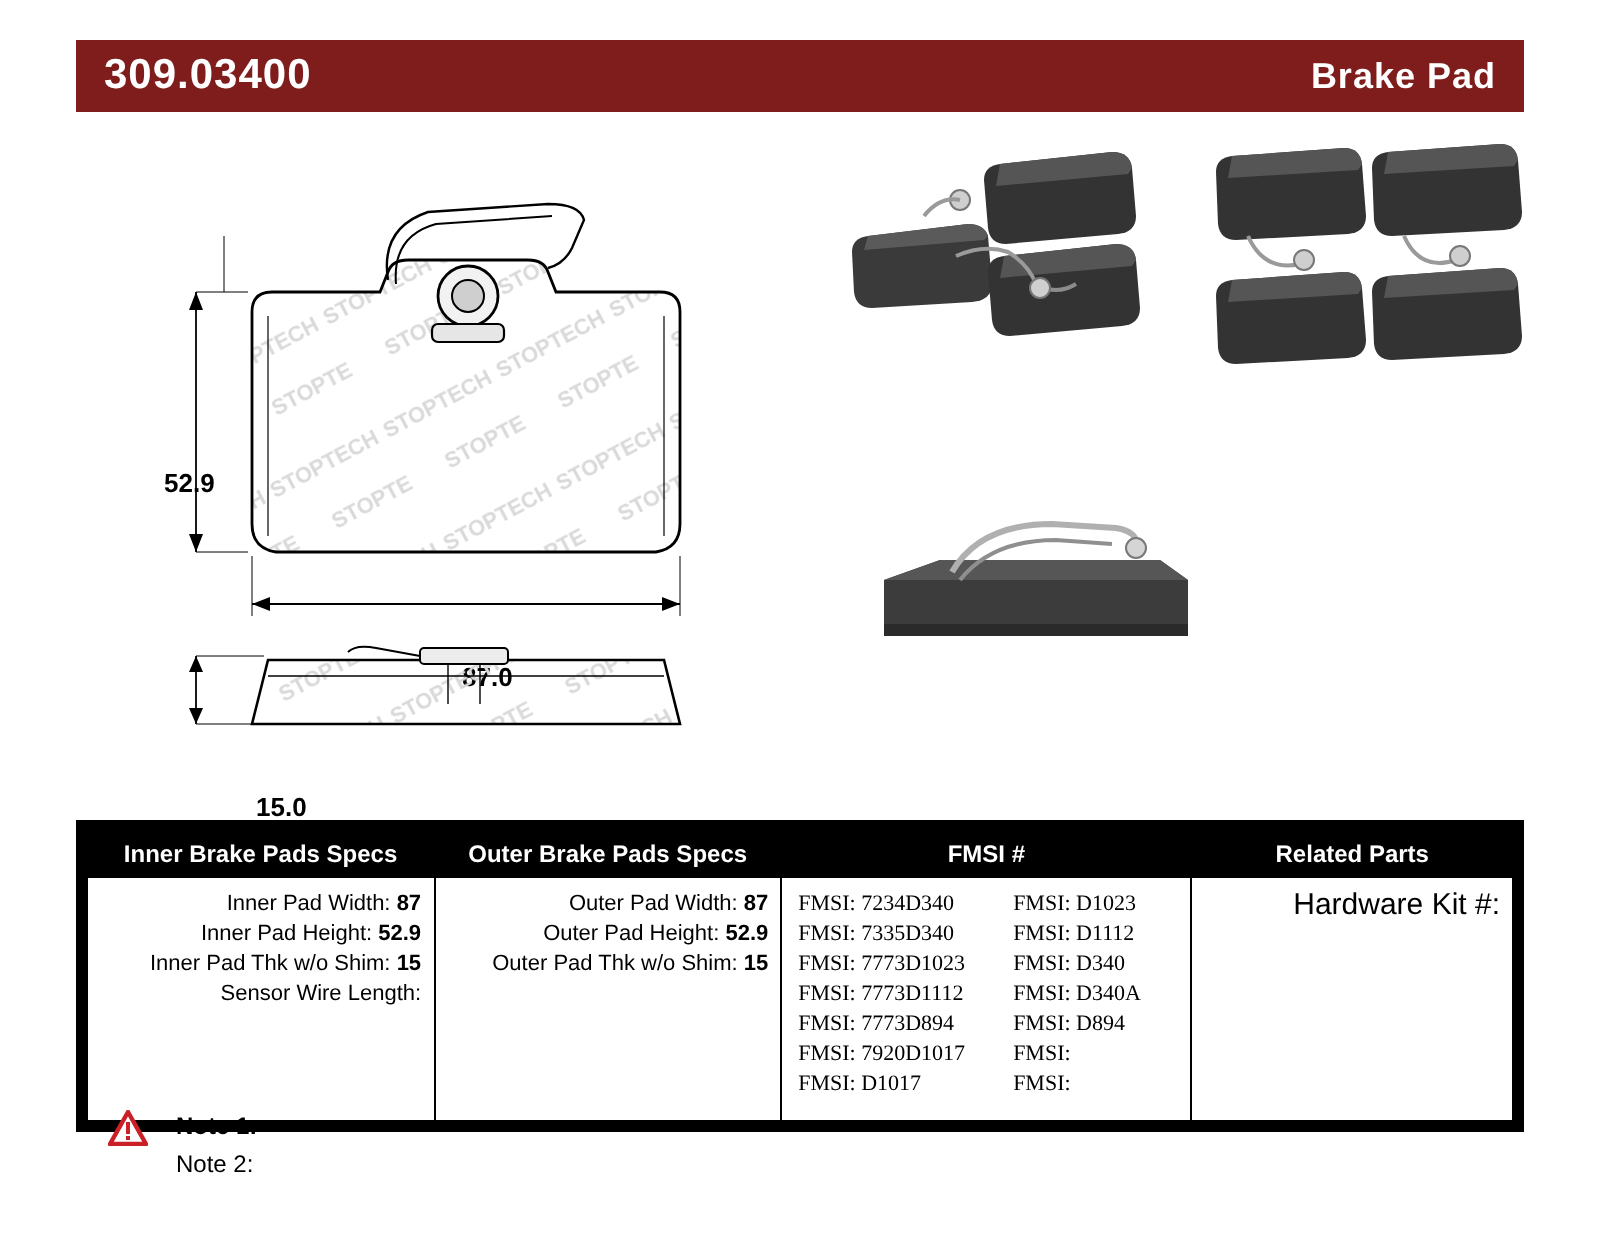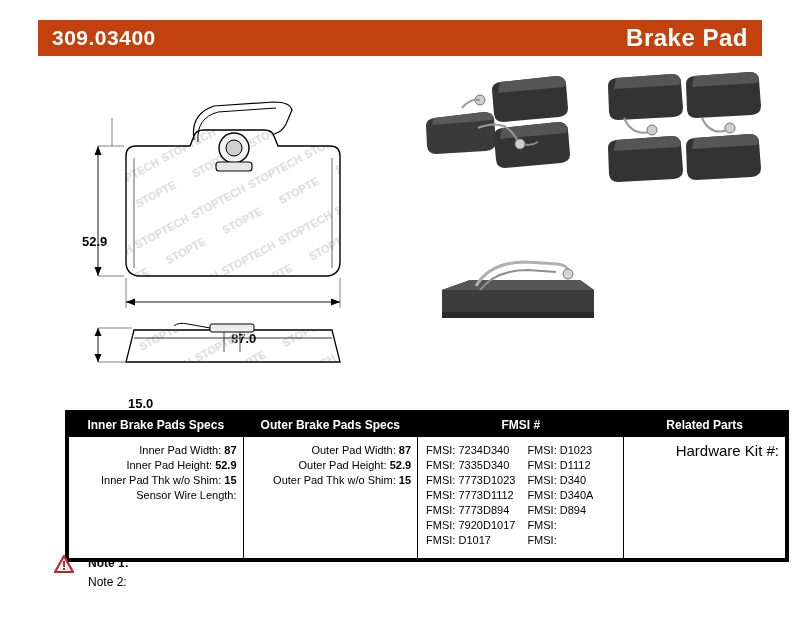--- a/index.html
+++ b/index.html
@@ -22,36 +22,36 @@
     height: 619px;
   }
 
   
   .header {
     position: absolute;
     left: 38px;
     top: 20px;
     width: 724px;
     height: 36px;
-    background: #c2410c;
+    background: #7f1d1d;
     display: flex;
     align-items: center;
     justify-content: space-between;
     box-sizing: border-box;
     padding: 0 14px;
   }
   .header .part-number {
     color: #ffffff;
     font-size: 21px;
     font-weight: bold;
     letter-spacing: 0.5px;
   }
   .header .product-type {
     color: #ffffff;
-    font-size: 24px;
+    font-size: 18px;
     font-weight: bold;
     letter-spacing: 0.5px;
   }
 
   
   .drawing-area {
     position: absolute;
     left: 38px;
     top: 62px;
     width: 724px;
@@ -68,24 +68,23 @@
   #dim-height { left: 44px; top: 172px; }
   #dim-width  { left: 193px; top: 269px; }
   #dim-thk    { left: 42px;  top: 334px; margin-left: 48px; }
 
   
   .specs {
     position: absolute;
     left: 38px;
     top: 410px;
     width: 724px;
-    border: 4px solid #000000;
+    border: 6px solid #000000;
     box-sizing: border-box;
     display: flex;
-    margin-left: 27px;
   }
   .spec-col {
     border-right: 1px solid #000;
     box-sizing: border-box;
   }
   .spec-col:last-child { border-right: none; }
   .col-inner  { width: 176px; }
   .col-outer  { width: 176px; }
   .col-fmsi   { width: 208px; }
   .col-related{ width: 162px; }
@@ -107,21 +106,22 @@
   .spec-line {
     font-size: 11px;
     line-height: 15px;
     text-align: right;
     white-space: nowrap;
   }
   .spec-line .val { font-weight: bold; }
   .col-fmsi .spec-body {
     padding-left: 8px;
     display: flex;
-    gap: 12px;
+    gap: 24px;
+    font-family: Liberation Serif, serif;
   }
   .fmsi-col { flex: 0 0 auto; }
   .fmsi-line {
     font-size: 11px;
     line-height: 15px;
     text-align: left;
     white-space: nowrap;
   }
   .col-related .spec-body {
     padding-left: 8px;

